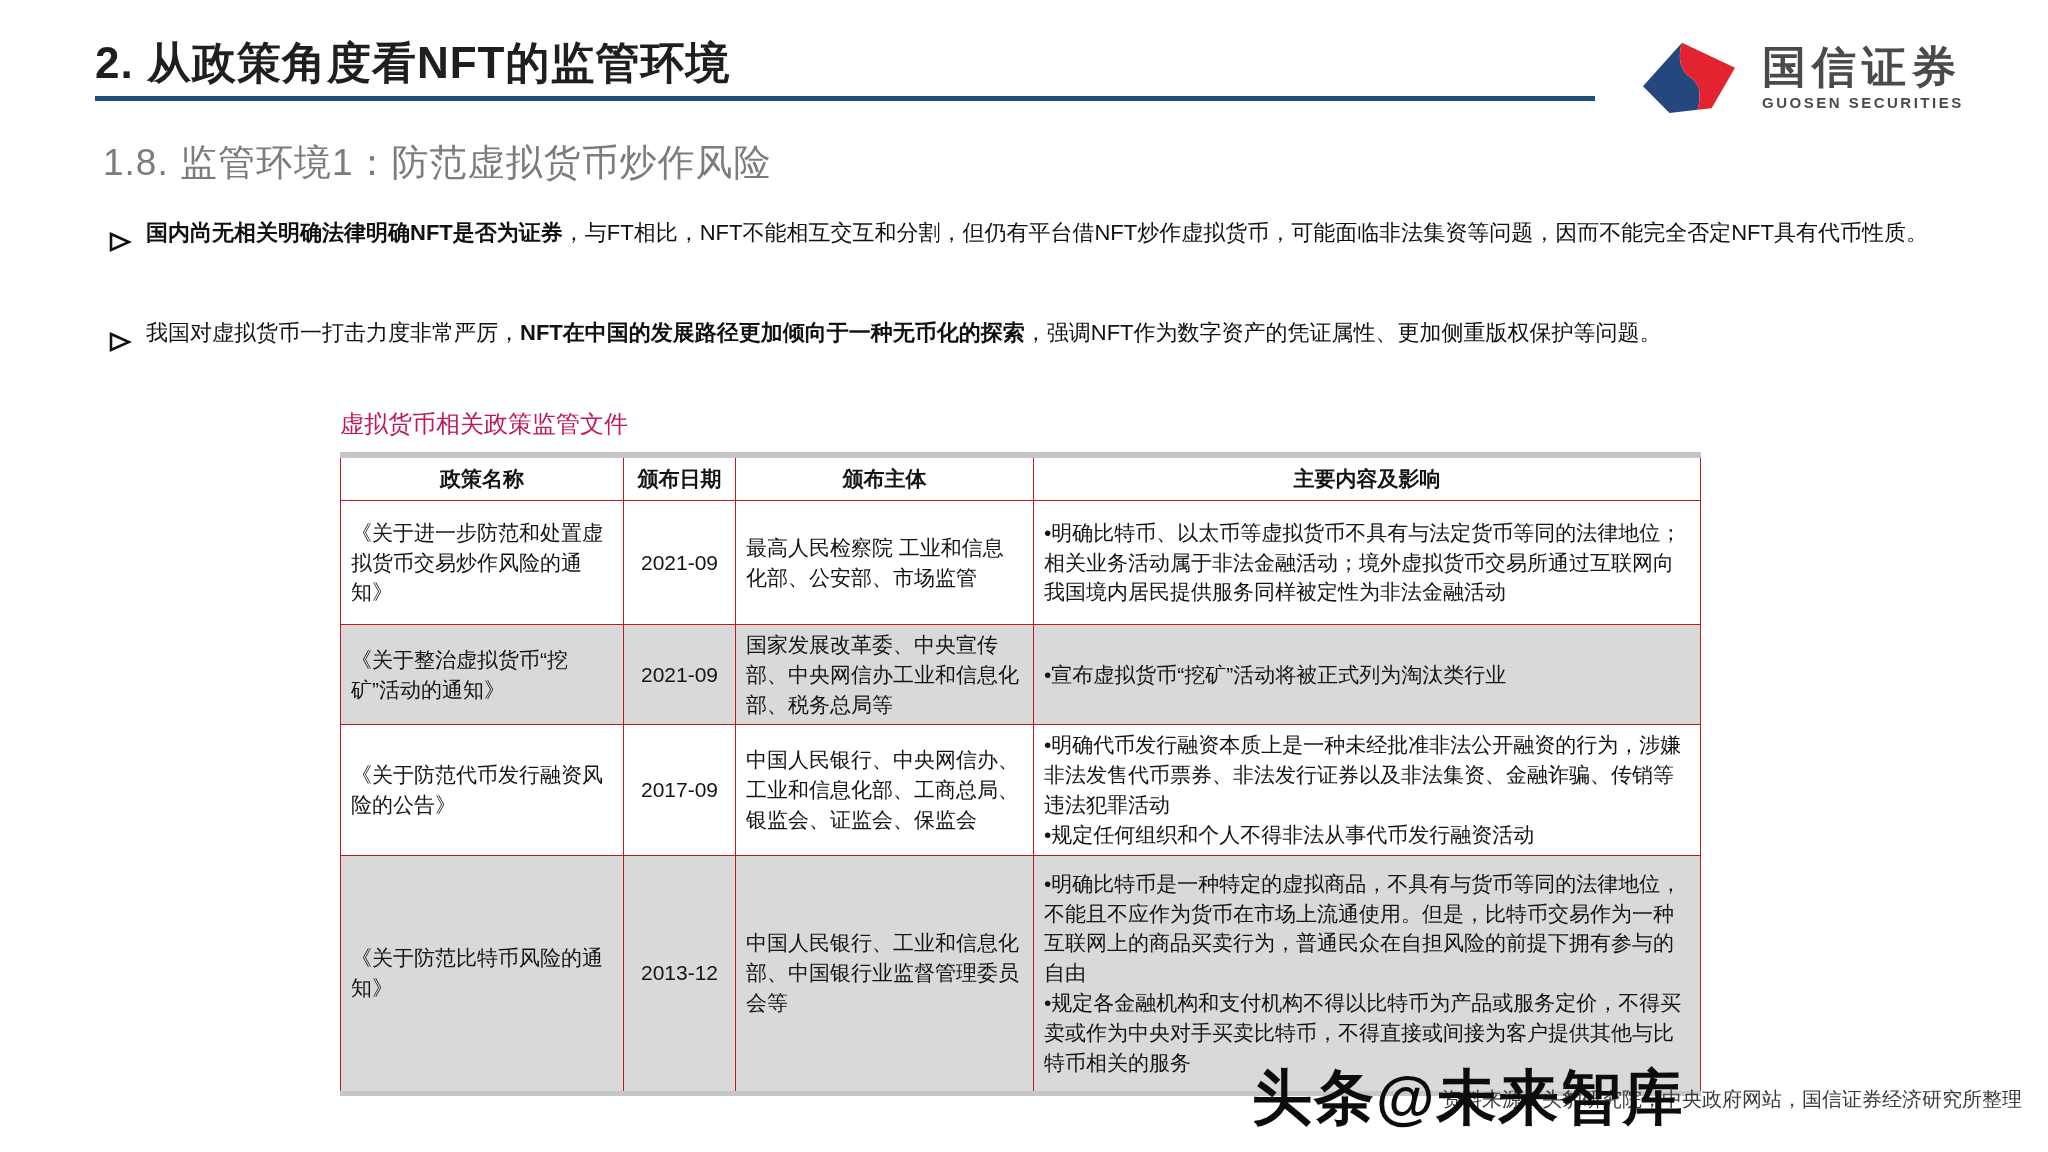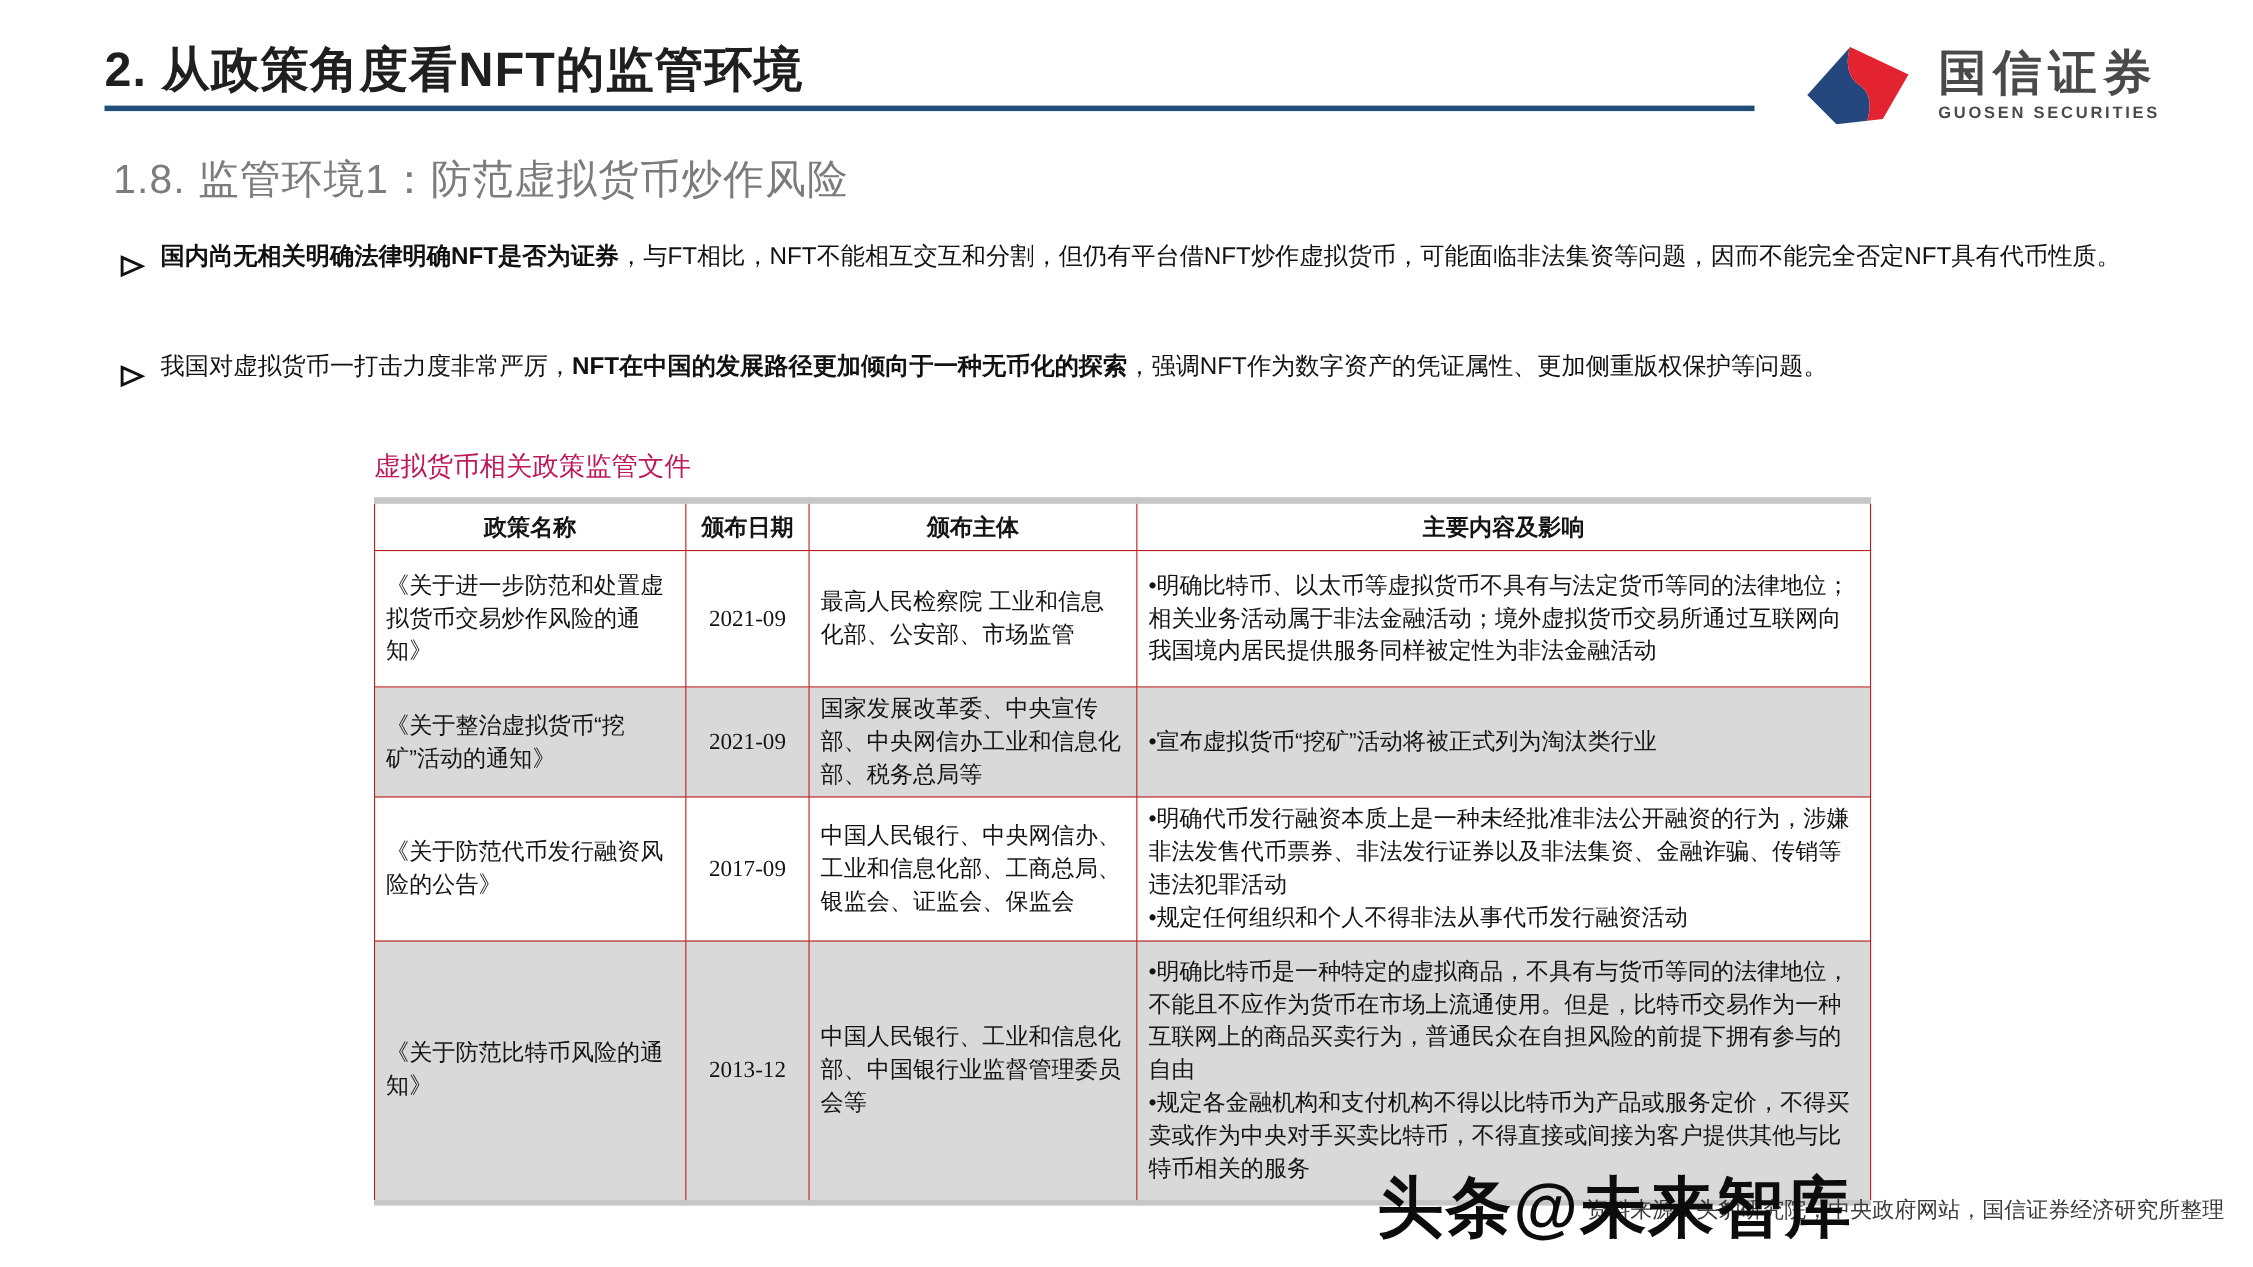--- a/index.html
+++ b/index.html
@@ -39,21 +39,21 @@
     font-size:21px;color:#141414;
     border-top:6px solid #c6c6c6;border-bottom:5px solid #c6c6c6;
   }
   .policy-table th,.policy-table td{
     border:1px solid #b91c1c;padding:5px 10px;vertical-align:middle;
   }
   .policy-table th{font-weight:bold;text-align:center;height:32px;background:#ffffff;}
   .policy-table td{line-height:1.42;}
   .row-shaded td{background:#d9d9d9;}
   td.c-name{text-align:left;}
-  td.c-date{text-align:center;font-family:Liberation Serif, serif;}
+  td.c-date{text-align:center;}
   td.c-issuer{text-align:left;}
   td.c-content{text-align:left;}
   .point{margin:0;}
   tr.r1{height:124px;} tr.r2{height:96px;} tr.r3{height:118px;} tr.r4{height:238px;}
   
   .source-line{
     position:absolute;right:26px;top:1086px;font-size:20px;color:#3a3a3a;z-index:1;
   }
   .watermark{
     position:absolute;left:1252px;top:1058px;z-index:2;

